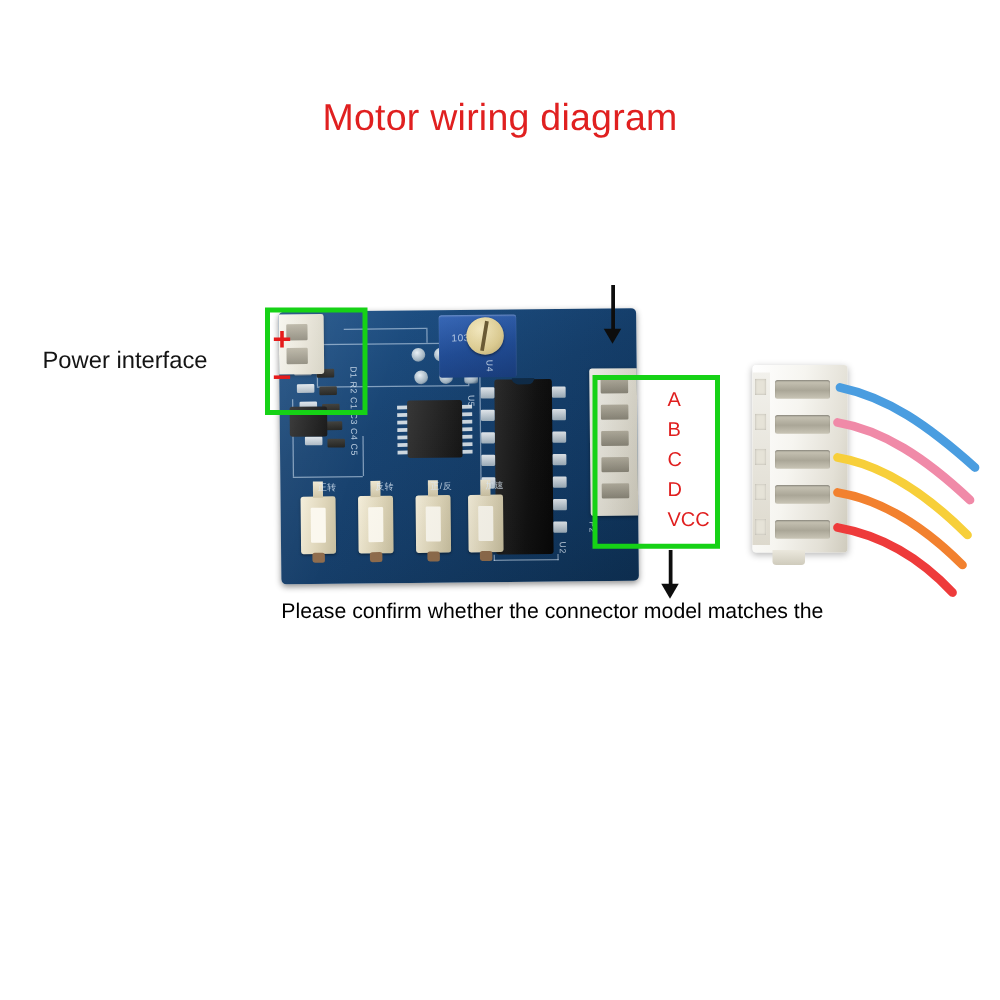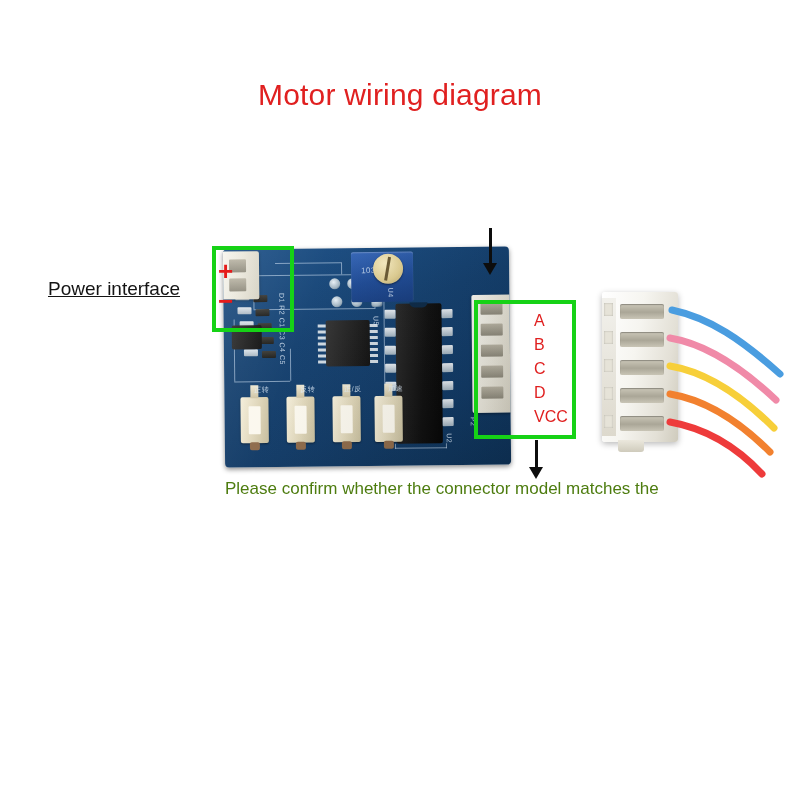--- a/index.html
+++ b/index.html
@@ -37,29 +37,29 @@
     font-size: 30px;
     color: #ef3a3a;
     white-space: nowrap;
   }
   .warn {
     position: absolute;
     left: 225px; top: 478px;
     width: 560px;
     font-size: 17px;
     line-height: 21px;
-    color: #4d7c0f;
+    color: #000000;
   }
   .lbl {
     position: absolute;
     color: #141414;
     font-size: 19px;
     white-space: nowrap;
   }
-  .lbl-power  { left: 48px;  top: 278px; text-decoration: underline; }
+  .lbl-power  { left: 34px;  top: 278px; }
   .lbl-pot    { left: 360px; top: 208px; }
   .lbl-motor  { left: 598px; top: 268px; }
 
   
   .gbox {
     position: absolute;
     border: 4px solid #16d216;
     box-sizing: border-box;
   }
   .gbox-power { left: 212px; top: 246px; width: 82px;  height: 86px; }

